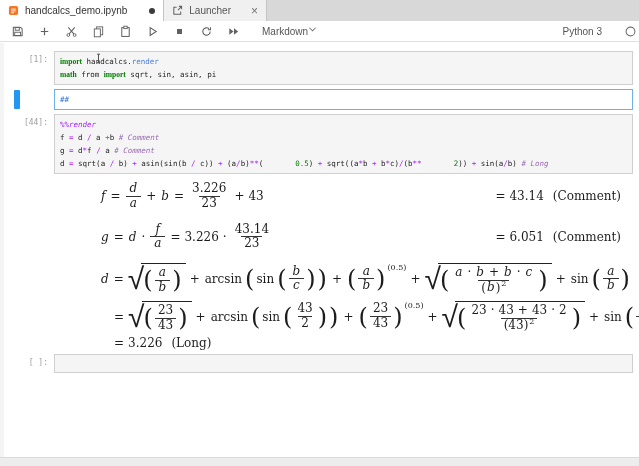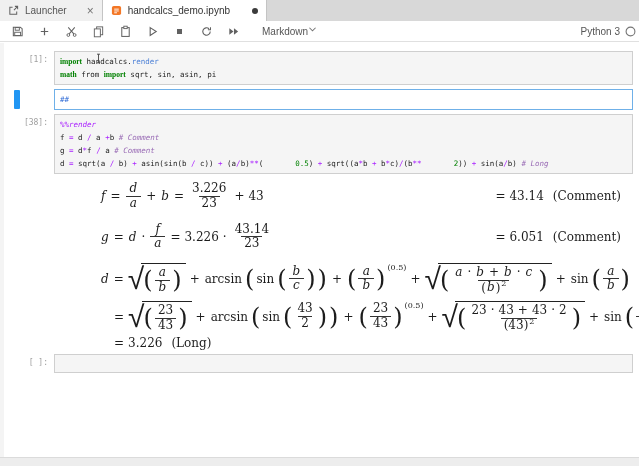--- a/index.html
+++ b/index.html
@@ -13,21 +13,21 @@
   .tab.active { background:#ffffff; color:#333; }
   .tab .close { font-size:12px; color:#757575; margin-left:14px; line-height:1; }
   .tab .dot { width:6px; height:6px; border-radius:50%; background:#3b3b3b; margin-left:16px; display:inline-block; }
   .tab svg { flex:none; }
 
   
   .toolbar { position:absolute; top:21px; left:0; right:0; height:21px; background:#fff;
              border-bottom:1px solid #e0e0e0; display:flex; align-items:center; padding:0 7px; }
   .tbtn { width:21px; height:18px; display:flex; align-items:center; justify-content:center; margin-right:6px; }
   .celltype { display:flex; align-items:flex-start; gap:0; font-size:10px; color:#555; margin-left:8px; padding:2px 4px; }
-  .kernel { margin-left:auto; display:flex; align-items:center; gap:5px; font-size:10px; color:#555; margin-right:-4px; }
+  .kernel { margin-left:auto; display:flex; align-items:center; gap:23px; font-size:10px; color:#555; margin-right:-4px; }
 
   
   .main { position:absolute; top:43px; left:0; right:0; bottom:9px; background:#fff;
           border-left:4px solid #f4f4f4; overflow:hidden; }
   .cell { display:flex; margin:4px 6px 4px 0; position:relative; }
   .cell:first-child { margin-top:8px; }
   .prompt { width:50px; flex:none; text-align:right; padding:4px 6px 0 0; color:#9e9e9e;
             font-family:"DejaVu Sans Mono",monospace; font-size:8px; }
   .editor { flex:1; background:#f5f5f5; border:1px solid #cfcfcf; padding:3px 5px;
             font-family:"DejaVu Sans Mono",monospace; font-size:7.5px; line-height:13px;
@@ -76,36 +76,36 @@
   .statusbar { position:absolute; left:0; right:0; bottom:0; height:9px; background:#ededed; border-top:1px solid #dbdbdb; }
 
   .ibeam { position:absolute; left:95px; top:50px; }
 </style>
 </head>
 <body>
 
 <div class="app">
 
   <div class="tabbar">
+    <div class="tab active">
+      <svg width="11" height="11" viewBox="0 0 12 12">
+        <rect x="1" y="1" width="10" height="10" rx="2" fill="#f37726"></rect>
+        <path d="M3.5 4.5h5M3.5 6.5h5M3.5 8.5h3" stroke="#ffffff" stroke-width="1"></path>
+      </svg>
+      <span>handcalcs_demo.ipynb</span>
+      <span class="dot" title=""></span>
+    </div>
     <div class="tab">
       <svg width="11" height="11" viewBox="0 0 12 12">
         <path d="M9.5 7v3H2V2.5h3" fill="none" stroke="#616161" stroke-width="1.1"></path>
         <path d="M6.5 5.5 L10.5 1.5 M7.5 1.5 H10.5 V4.5" fill="none" stroke="#616161" stroke-width="1.1"></path>
       </svg>
       <span>Launcher</span>
       <span class="close">×</span>
     </div>
-    <div class="tab active">
-      <svg width="11" height="11" viewBox="0 0 12 12">
-        <rect x="1" y="1" width="10" height="10" rx="2" fill="#f37726"></rect>
-        <path d="M3.5 4.5h5M3.5 6.5h5M3.5 8.5h3" stroke="#ffffff" stroke-width="1"></path>
-      </svg>
-      <span>handcalcs_demo.ipynb</span>
-      <span class="dot" title=""></span>
-    </div>
   </div>
 
   <div class="toolbar">
     <span class="tbtn">
       <svg width="13" height="13" viewBox="0 0 14 14">
           <path d="M2.5 2.5h7.5L12 4v7.5H2.5z" fill="none" stroke="#616161" stroke-width="1.1"></path>
           <rect x="4.5" y="2.8" width="4.5" height="2.8" fill="none" stroke="#616161" stroke-width="1"></rect>
           <rect x="4" y="7.8" width="6.3" height="3.5" fill="none" stroke="#616161" stroke-width="1"></rect>
         </svg>
     </span>
@@ -175,21 +175,21 @@
       <div class="editor"><div class="code-line"><span class="tok-k">import</span><span class="tok-pl"> handcalcs.</span><span class="tok-prop">render</span></div><div class="code-line"><span class="tok-k">math</span><span class="tok-pl"> from </span><span class="tok-k">import</span><span class="tok-pl"> sqrt, sin, asin, pi</span></div></div>
     </div>
 
     <div class="cell">
       <div class="collapser"></div>
       <div class="prompt"></div>
       <div class="editor md-active"><div class="code-line"><span class="tok-md">##</span></div></div>
     </div>
 
     <div class="cell">
-      <div class="prompt">[38]:</div>
+      <div class="prompt">[44]:</div>
       <div class="editor"><div class="code-line"><span class="tok-meta">%%render</span></div><div class="code-line"><span class="tok-pl">f </span><span class="tok-op">=</span><span class="tok-pl"> d </span><span class="tok-op">/</span><span class="tok-pl"> a </span><span class="tok-op">+</span><span class="tok-pl">b </span><span class="tok-cm"># Comment</span></div><div class="code-line"><span class="tok-pl">g </span><span class="tok-op">=</span><span class="tok-pl"> d</span><span class="tok-op">*</span><span class="tok-pl">f </span><span class="tok-op">/</span><span class="tok-pl"> a </span><span class="tok-cm"># Comment</span></div><div class="code-line"><span class="tok-pl">d </span><span class="tok-op">=</span><span class="tok-pl"> sqrt(a </span><span class="tok-op">/</span><span class="tok-pl"> b) </span><span class="tok-op">+</span><span class="tok-pl"> asin(sin(b </span><span class="tok-op">/</span><span class="tok-pl"> c)) </span><span class="tok-op">+</span><span class="tok-pl"> (a</span><span class="tok-op">/</span><span class="tok-pl">b)</span><span class="tok-op">**</span><span class="tok-pl">(</span><span class="tok-num">0.5</span><span class="tok-pl">) </span><span class="tok-op">+</span><span class="tok-pl"> sqrt((a</span><span class="tok-op">*</span><span class="tok-pl">b </span><span class="tok-op">+</span><span class="tok-pl"> b</span><span class="tok-op">*</span><span class="tok-pl">c)</span><span class="tok-op">/</span><span class="tok-pl">(b</span><span class="tok-op">**</span><span class="tok-num">2</span><span class="tok-pl">)) </span><span class="tok-op">+</span><span class="tok-pl"> sin(a</span><span class="tok-op">/</span><span class="tok-pl">b) </span><span class="tok-cm"># Long</span></div></div>
     </div>
 
     <div class="output">
       <div class="math-line r1">
         <span class="lhs">
             <span class="mv">f</span>
             <span class="mo">=</span>
             <span class="mfrac">
               <span class="mnum">

